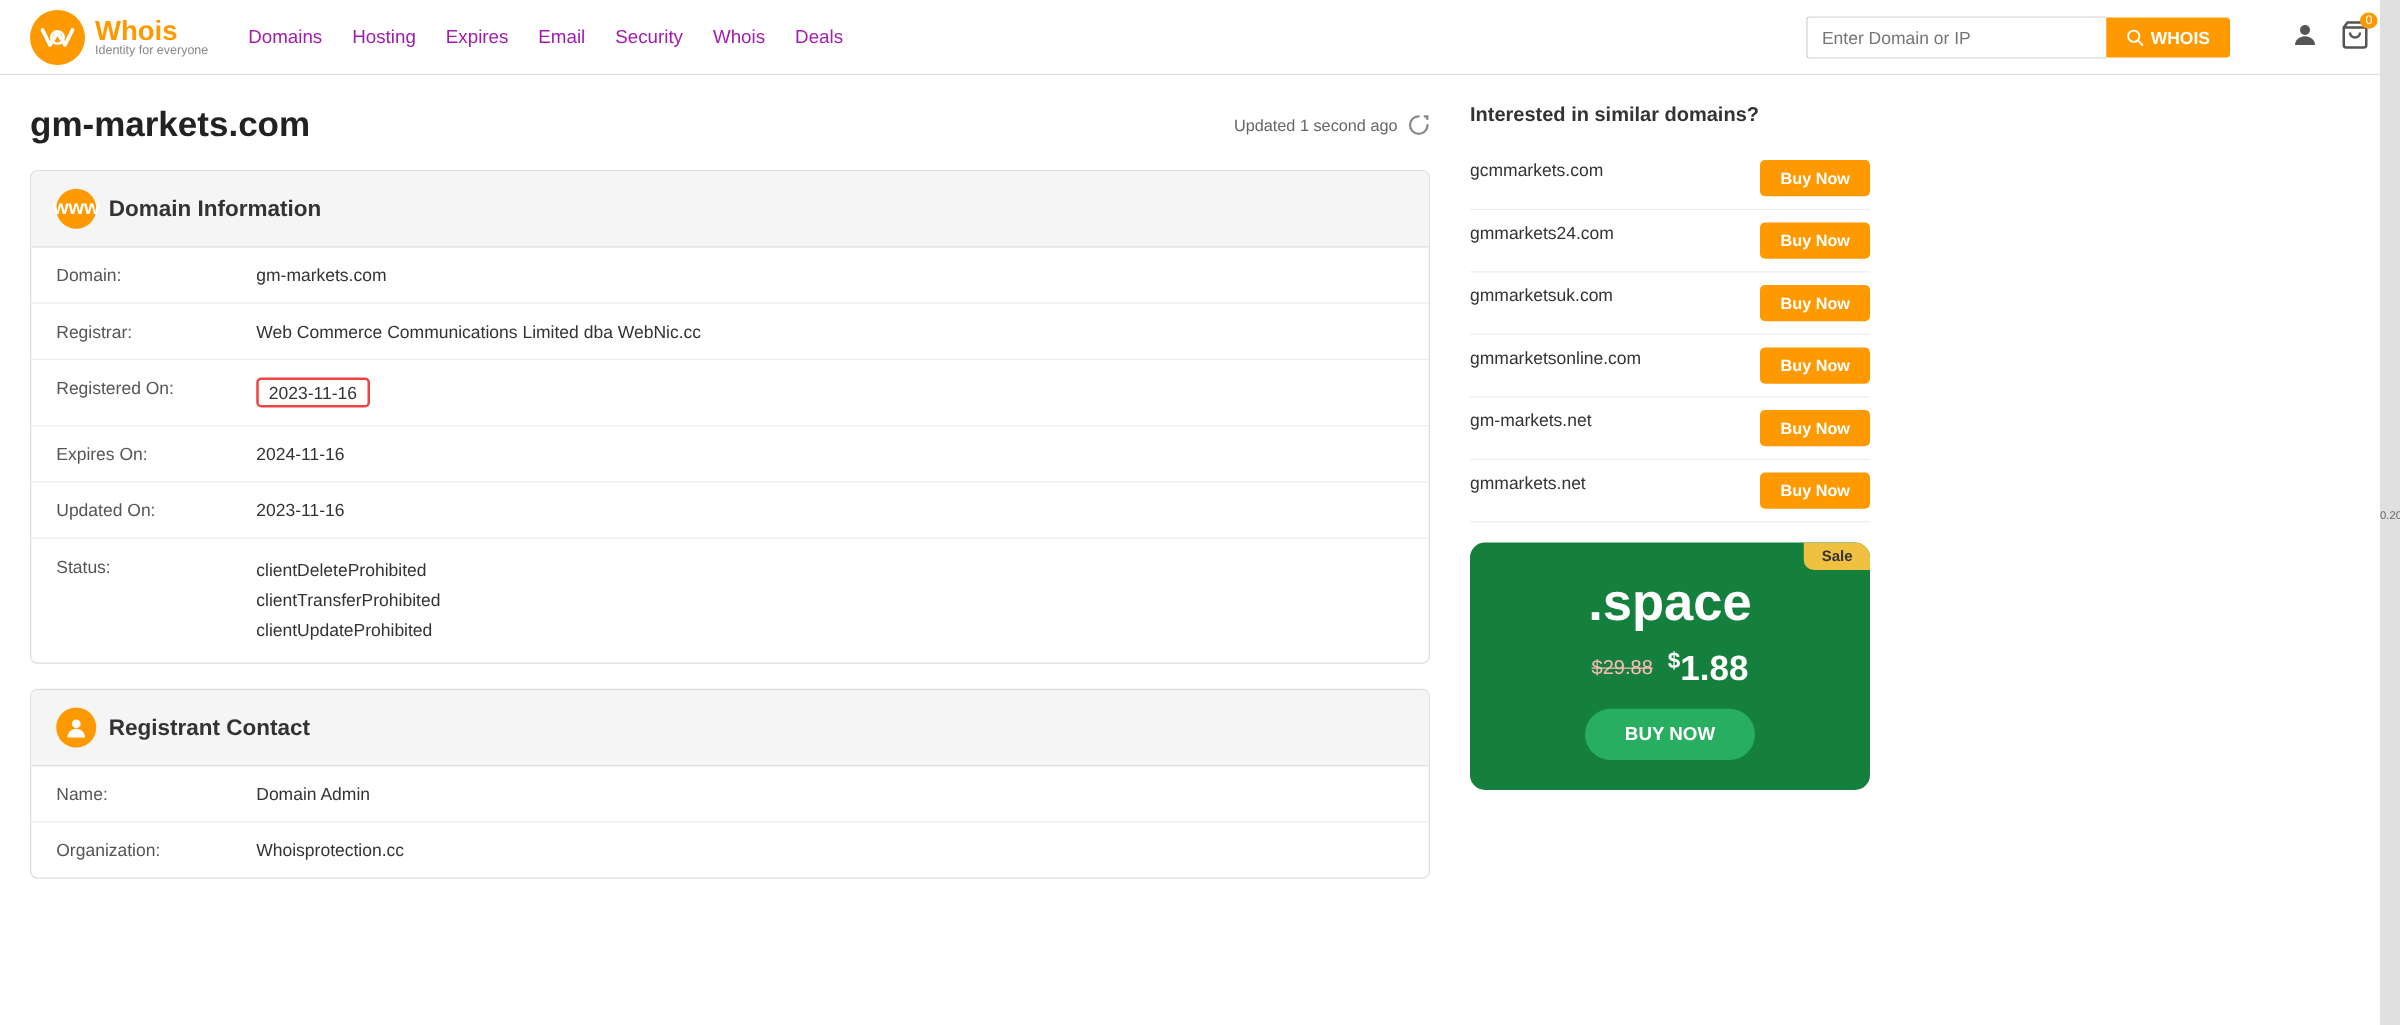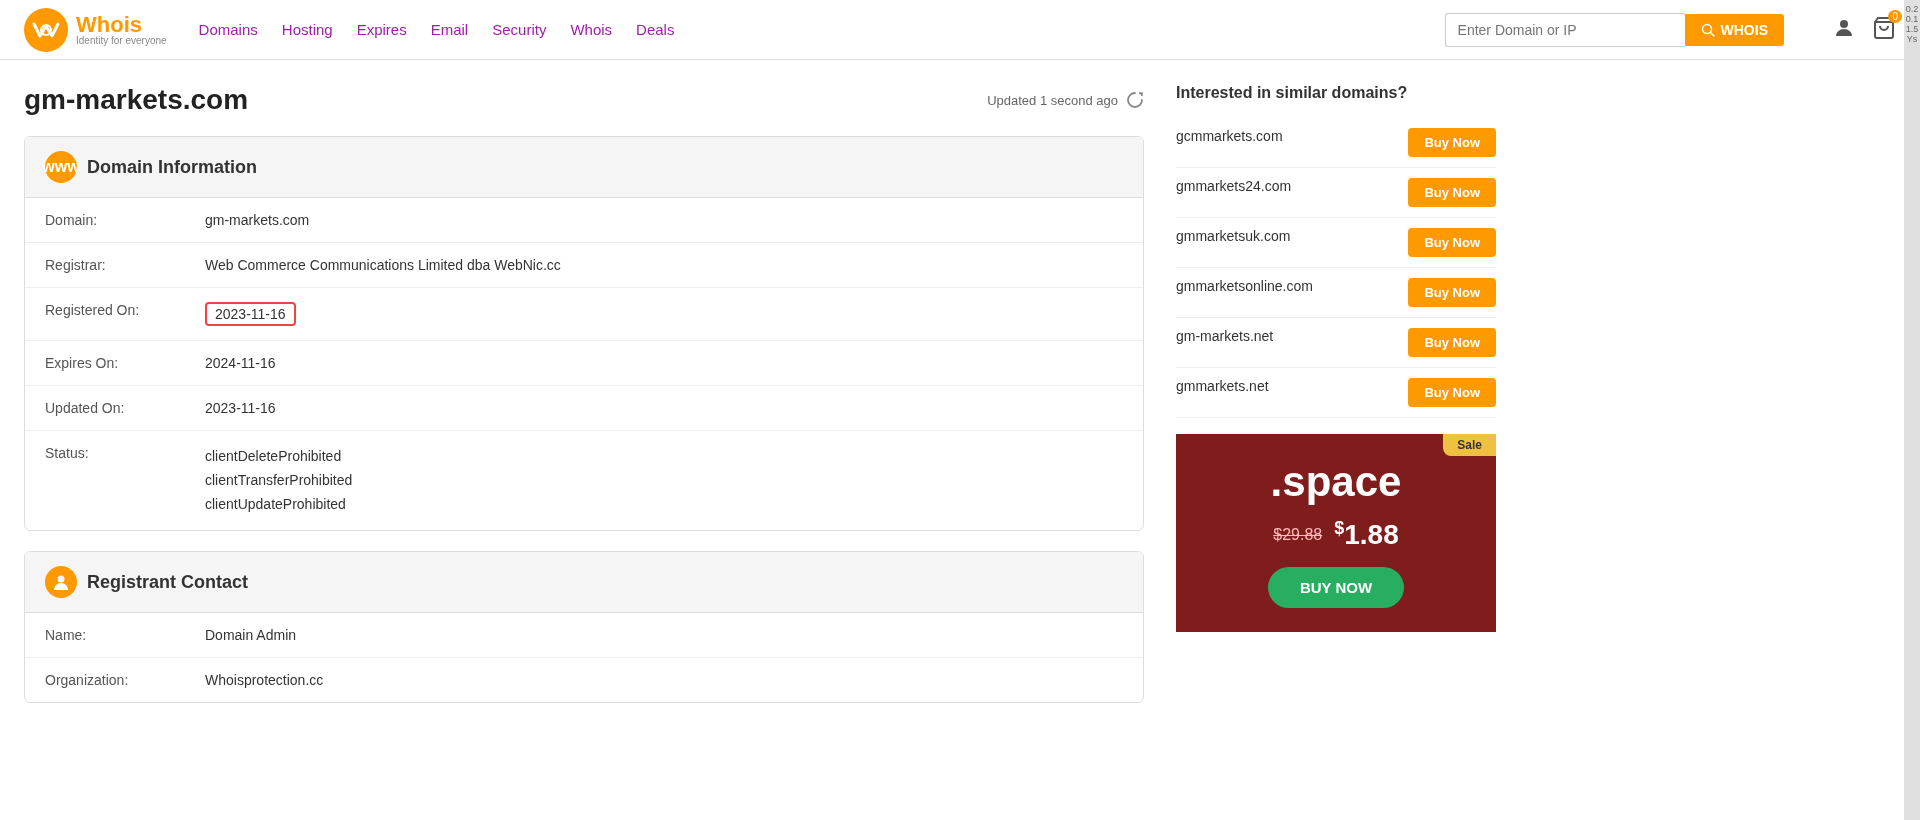--- a/index.html
+++ b/index.html
@@ -100,21 +100,21 @@
 
     
     .scrollbar-widget {
       position: fixed;
       right: 0;
       top: 0;
       width: 16px;
       background: #e0e0e0;
       height: 100%;
       display: flex;
-      flex-direction: column;
+      flex-direction: row;
       align-items: center;
       padding-top: 4px;
       font-size: 9px;
       color: #666;
       z-index: 999;
     }
 
     
     .main-content {
       display: flex;
@@ -246,22 +246,22 @@
       border: none;
       padding: 7px 16px;
       border-radius: 4px;
       cursor: pointer;
       font-size: 13px;
       font-weight: bold;
     }
 
     
     .promo-card {
-      background: #7f1d1d;
-      border-radius: 0;
+      background: #15803d;
+      border-radius: 12px;
       padding: 24px 20px;
       margin-top: 16px;
       position: relative;
       overflow: hidden;
       text-align: center;
     }
     .sale-badge {
       position: absolute;
       top: 0;
       right: 0;

